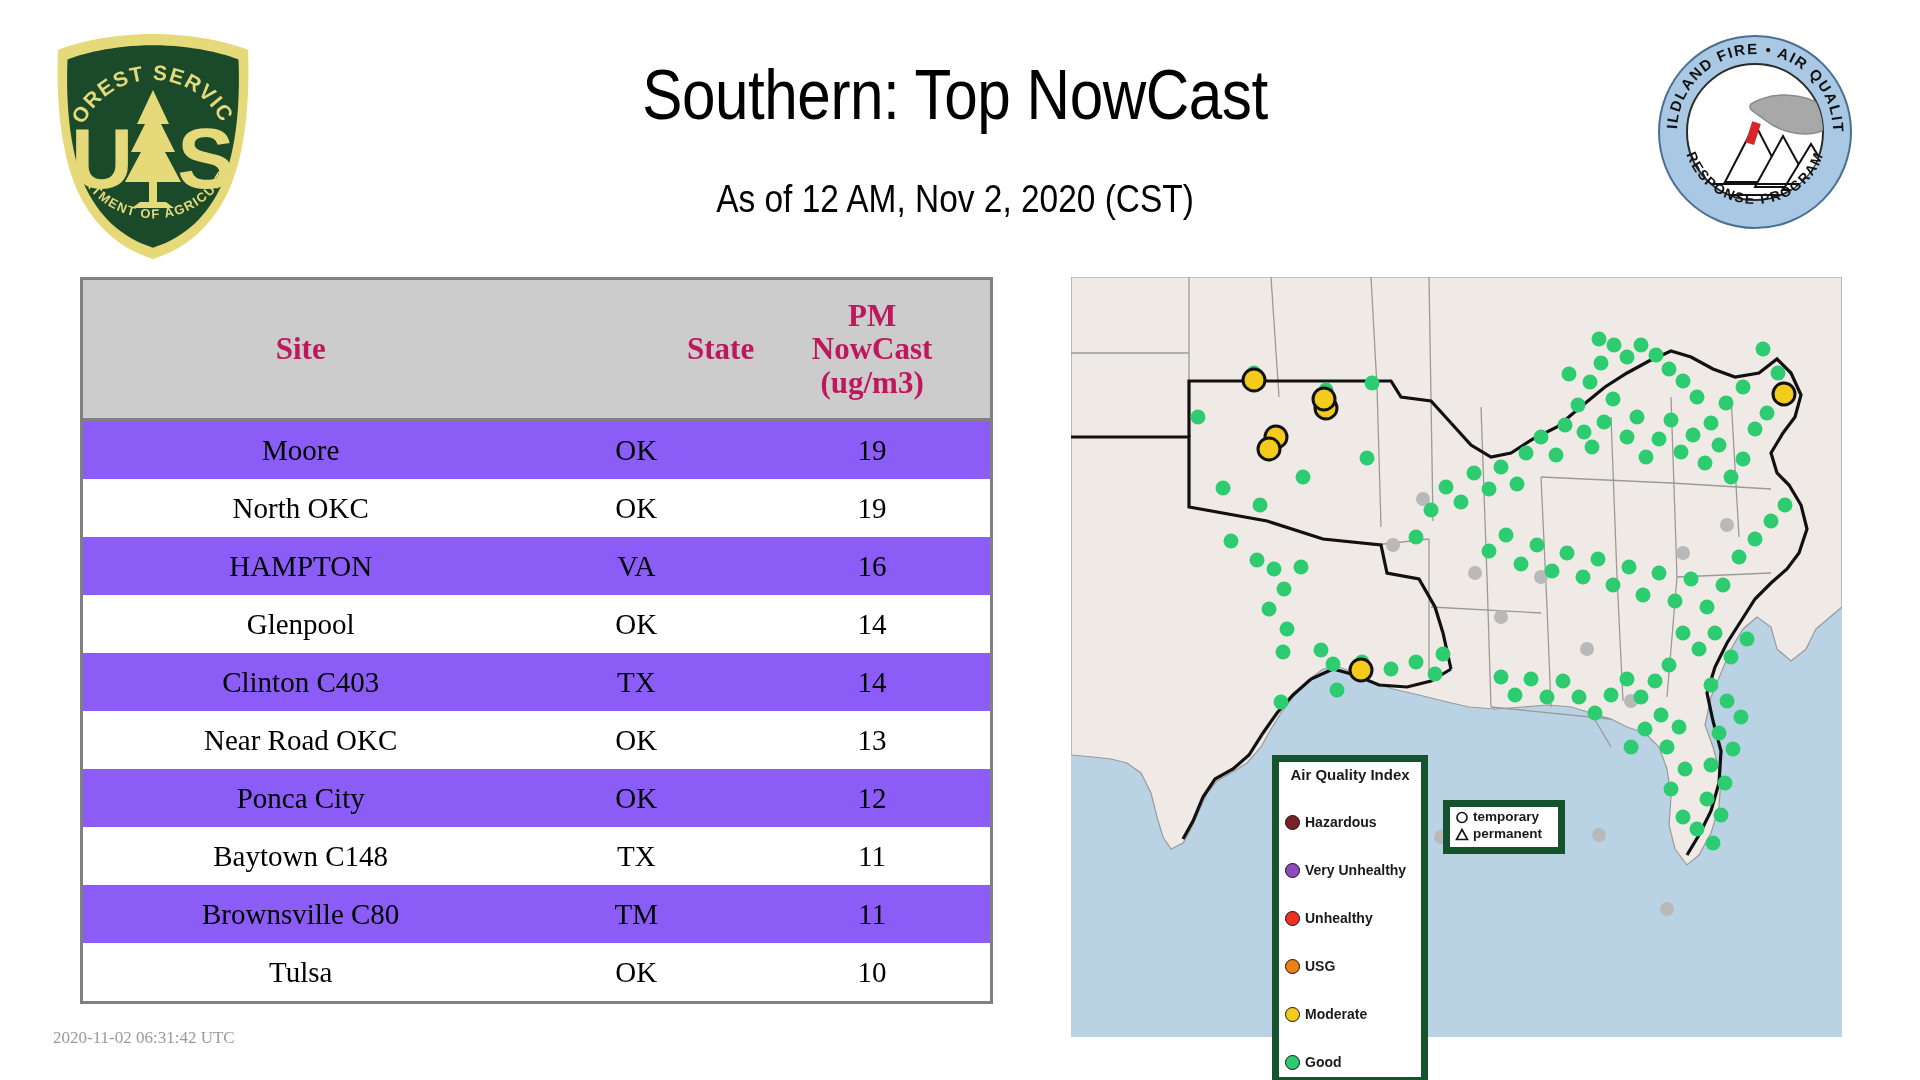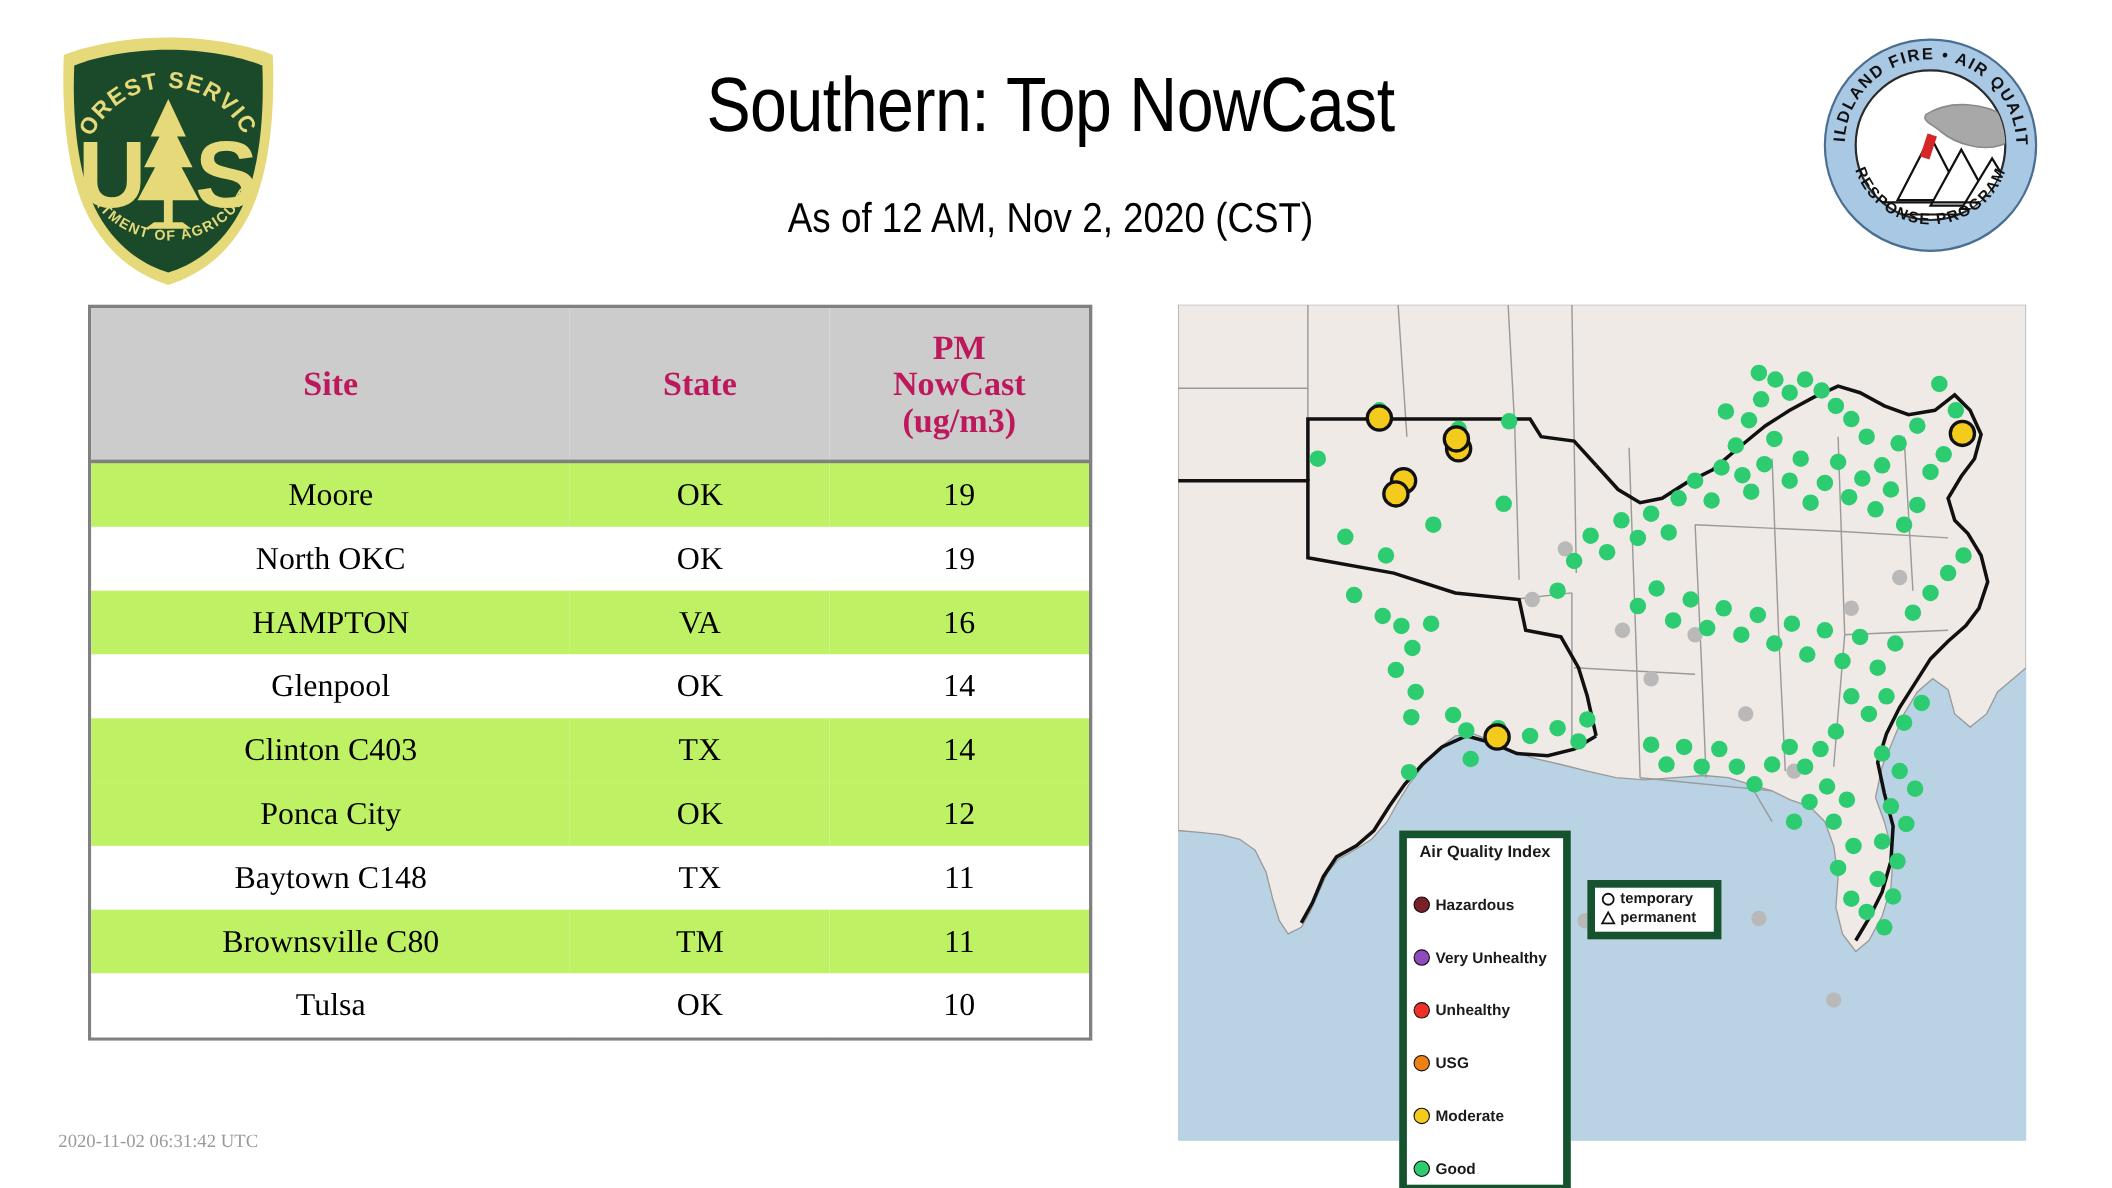--- a/index.html
+++ b/index.html
@@ -46,30 +46,30 @@
   thead th{
     background:#cccccc;
     border-bottom:3px solid #808080;
     font-weight:bold;font-size:31px;color:#be185d;
     padding:10px 0;
     height:118px;
     vertical-align:middle;
     line-height:1.08;
   }
   thead th.col-site{width:48%;}
-  thead th.col-state{width:26%;}
+  thead th.col-state{width:26%;text-align:right;}
   thead th.col-pm{width:26%;}
   tbody td{
     text-align:center;
     font-size:29px;color:#000;
     height:58px;
     padding:0;
     border:none;
   }
-  tbody tr.odd td{background:#bef264;}
+  tbody tr.odd td{background:#8b5cf6;}
   tbody tr.even td{background:#ffffff;margin-top:26px;}
 
   
   #timestamp{
     position:absolute;left:53px;top:1028px;
     font-size:17px;color:#9a9a9a;
     font-family:Liberation Serif, serif;
   }
 
   
@@ -185,20 +185,25 @@
         </tr>
         <tr class="even">
           <td>Glenpool</td>
           <td>OK</td>
           <td>14</td>
         </tr>
         <tr class="odd">
           <td>Clinton C403</td>
           <td>TX</td>
           <td>14</td>
+        </tr>
+        <tr class="even">
+          <td>Near Road OKC</td>
+          <td>OK</td>
+          <td>13</td>
         </tr>
         <tr class="odd">
           <td>Ponca City</td>
           <td>OK</td>
           <td>12</td>
         </tr>
         <tr class="even">
           <td>Baytown C148</td>
           <td>TX</td>
           <td>11</td>

